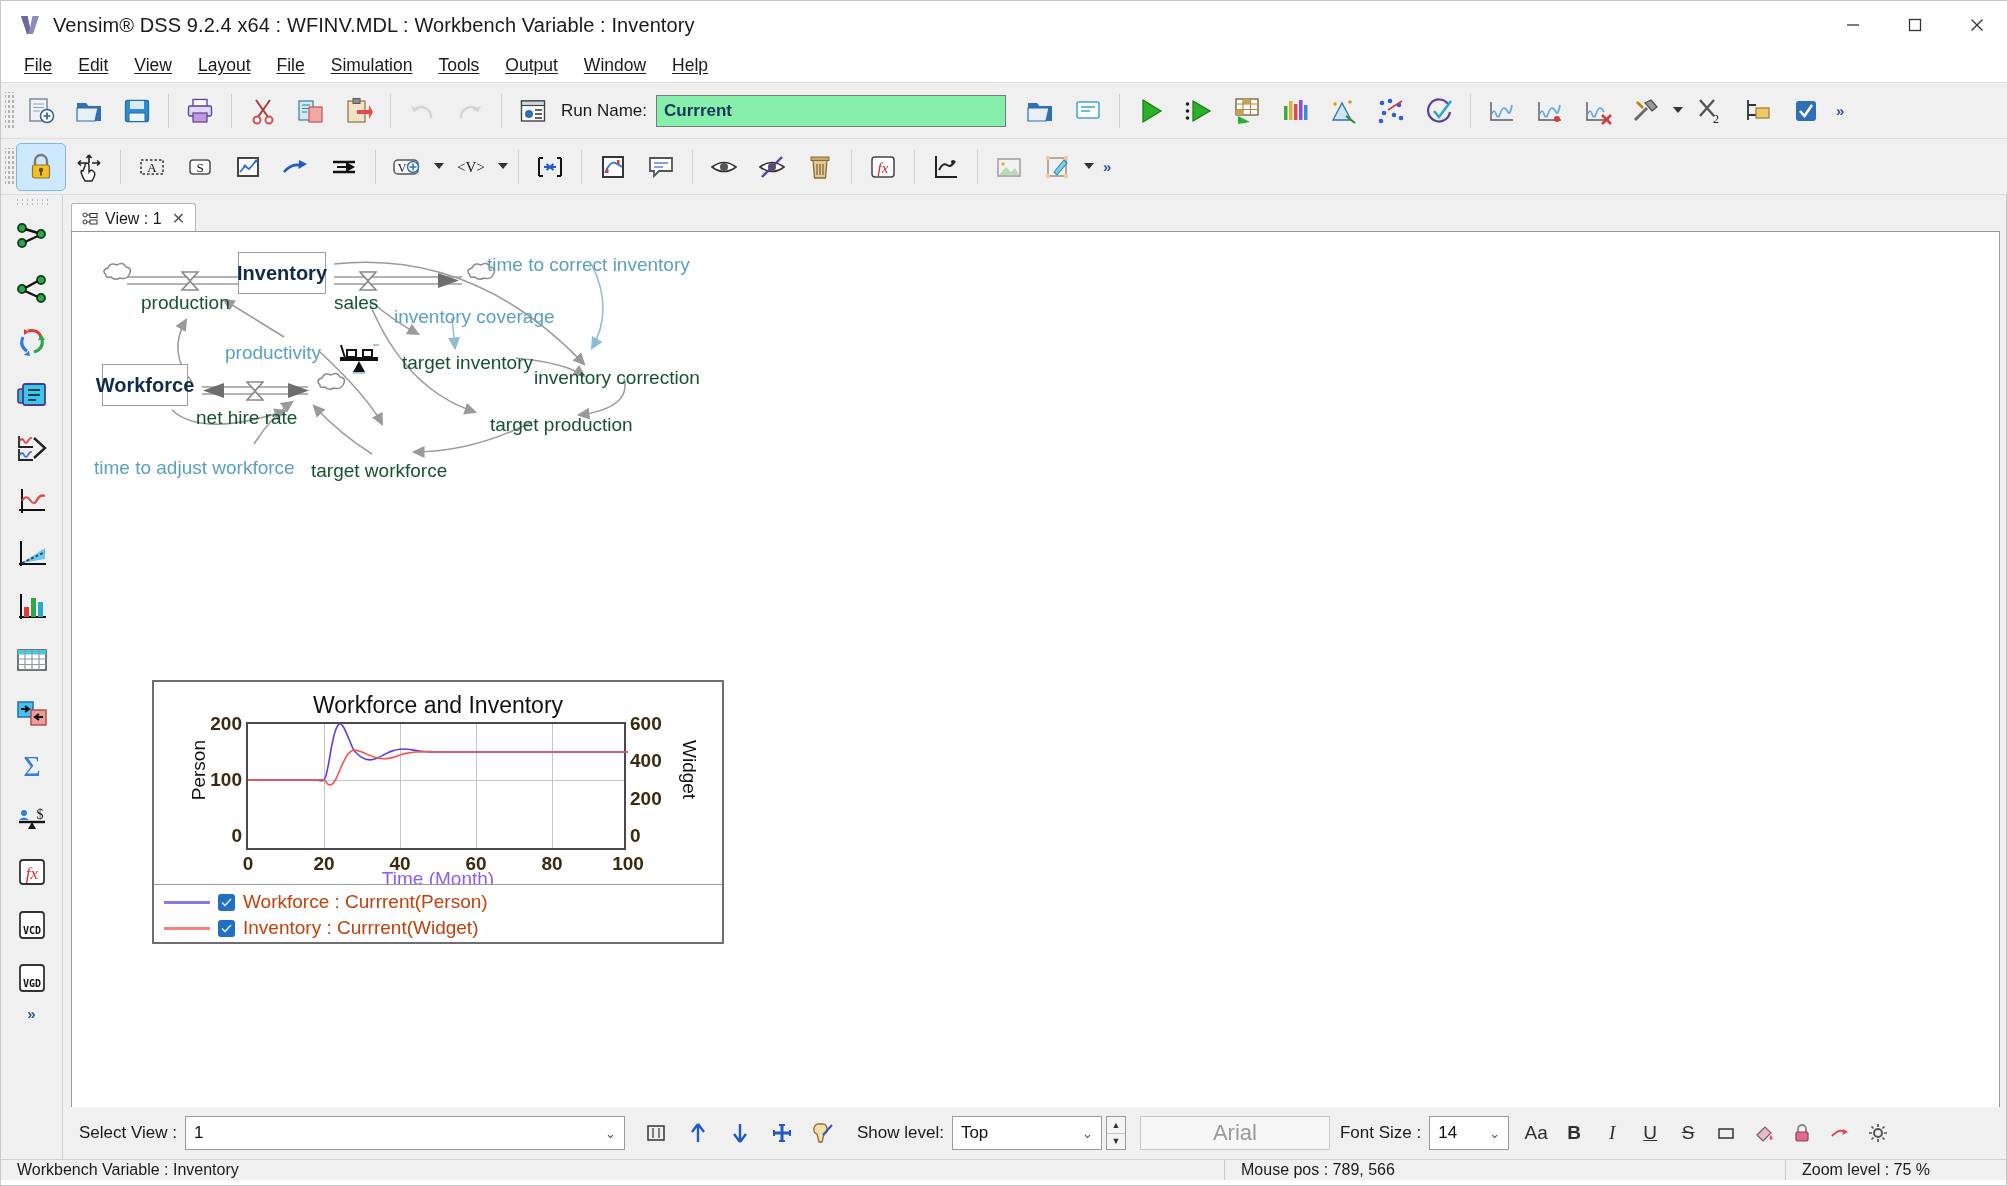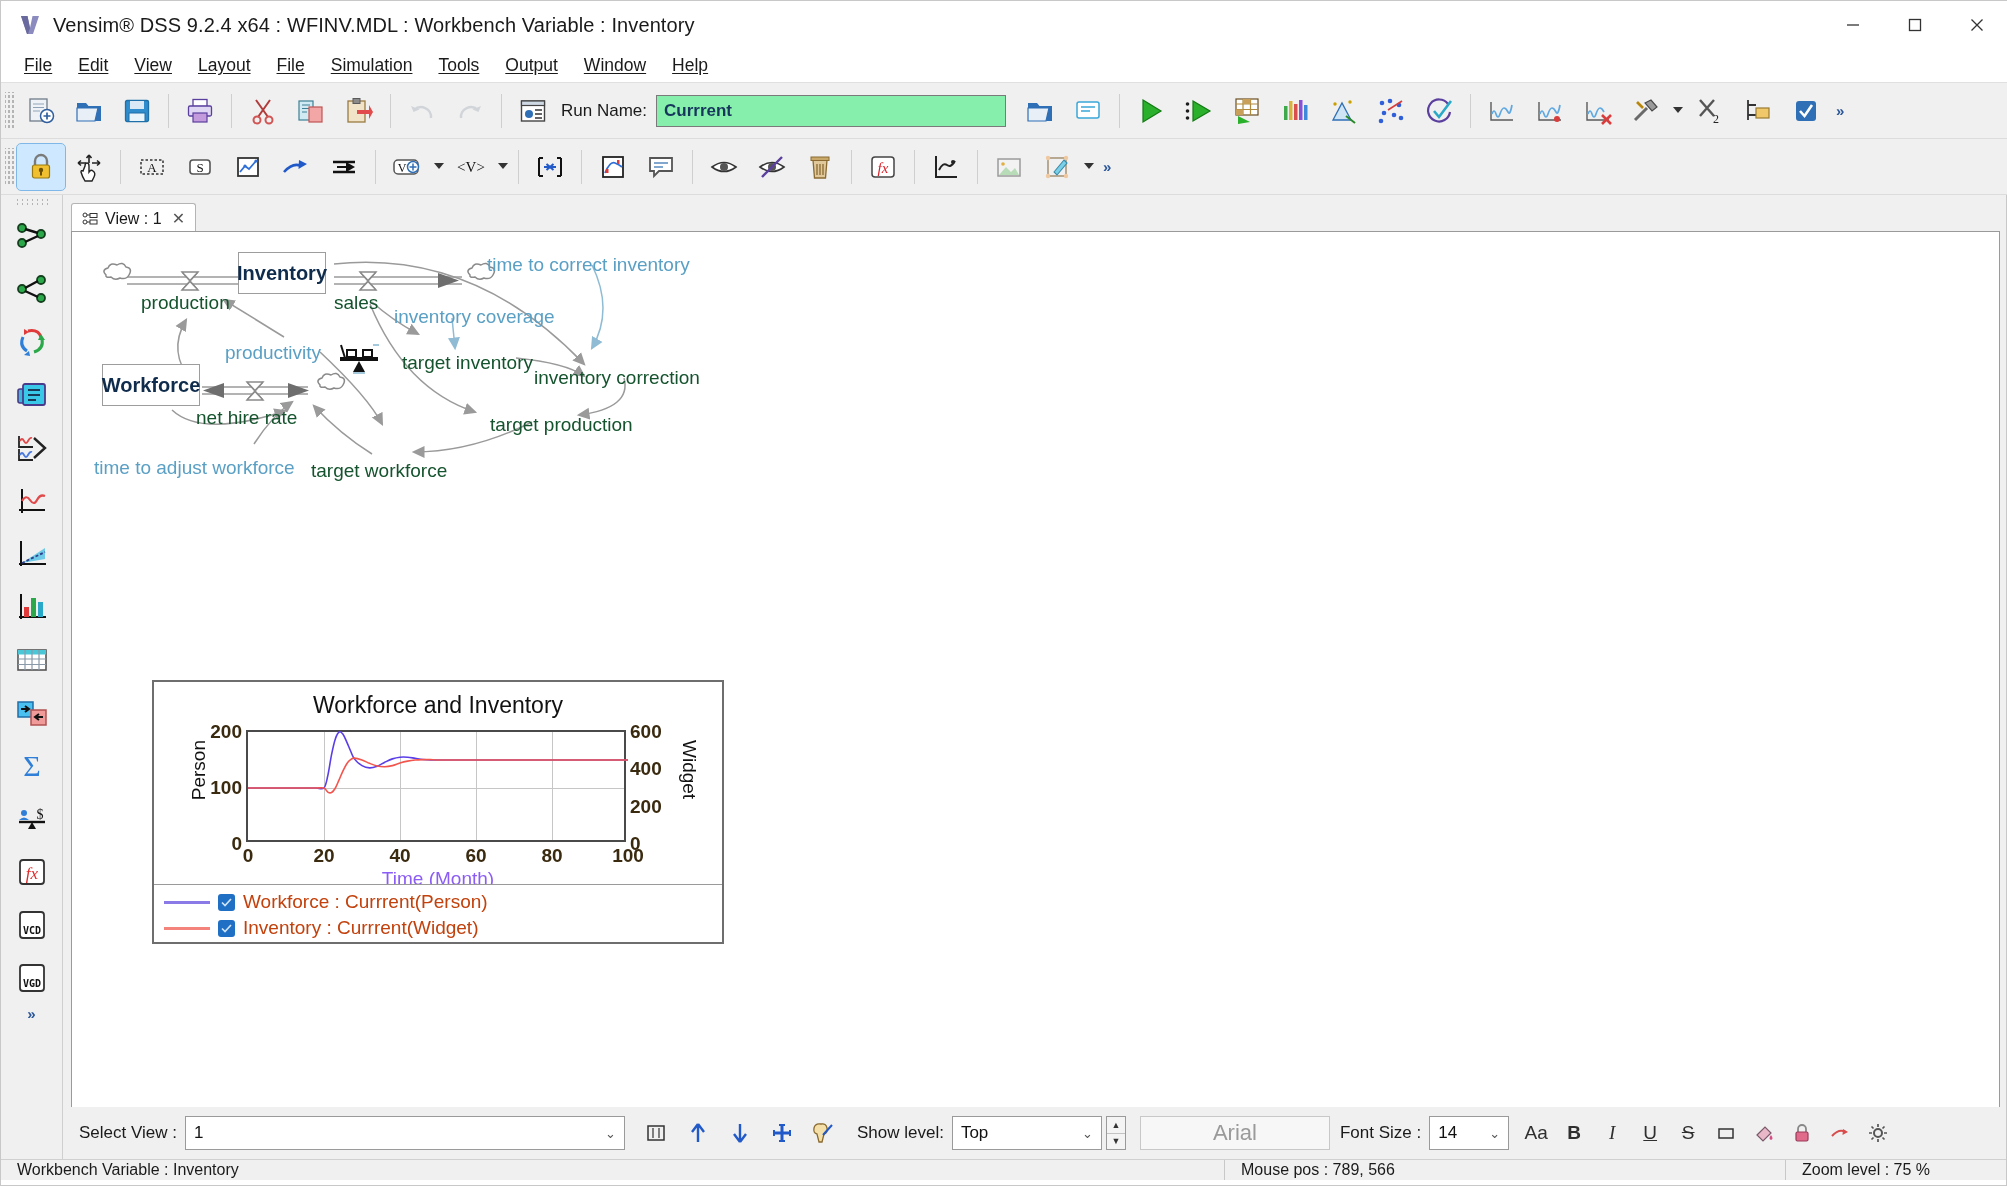--- a/index.html
+++ b/index.html
@@ -90,21 +90,21 @@
   .dlabel.aux { color:#5a9fc4; }
   .dbox { position:absolute; border:1.5px solid #9d9d9d; background:#ffffff;
           display:flex; align-items:center; justify-content:center;
           font-size:20px; font-weight:bold; color:#102c4c; }
 
   
   .graphpanel { position:absolute; left:80px; top:448px; width:572px; height:264px;
                 background:#ffffff; border:2px solid #6e6e6e; }
   .gtitle { position:absolute; left:0; right:0; top:10px; text-align:center;
             font-size:23px; color:#111; }
-  .gplot { position:absolute; left:92px; top:48px; width:380px; height:112px;
+  .gplot { position:absolute; left:92px; top:40px; width:380px; height:128px;
            border-left:2px solid #4a4a4a; border-top:2px solid #4a4a4a;
            border-right:2px solid #4a4a4a; border-bottom:2px solid #4a4a4a;font-weight:bold; }
   .gtick-y { position:absolute; right:100%; margin-right:6px; font-size:19px;
              color:#3a2a10; transform:translateY(-52%); white-space:nowrap; }
   .gtick-y2 { position:absolute; left:100%; margin-left:6px; font-size:19px;
               color:#3a2a10; transform:translateY(-52%); white-space:nowrap; }
   .gtick-x { position:absolute; top:100%; margin-top:5px; font-size:19px;
              color:#3a2a10; transform:translateX(-50%); white-space:nowrap; }
   .vgrid { position:absolute; top:0; bottom:0; width:1px; background:#c6c6c6; }
   .hgrid { position:absolute; left:0; right:0; height:1px; background:#c6c6c6; }
@@ -771,21 +771,21 @@
               <rect x="26" y="8" width="9" height="7" fill="none" stroke="#111" stroke-width="2"></rect>
               <path d="M22 19 L16 30 L28 30 Z" fill="#111"></path>
               <path d="M36 3 h6" stroke="#8fbcd4" stroke-width="1.6"></path>
               <path d="M16 31 h12" stroke="#8fbcd4" stroke-width="1.6"></path>
             </svg>
           </div>
 
           <div class="dbox" style="left:166px; top:20px; width:88px; height:42px;">
             <span>Inventory</span>
           </div>
-          <div class="dbox" style="left:30px; top:132px; width:98px; height:42px;">
+          <div class="dbox" style="left:30px; top:132px; width:86px; height:42px;">
             <span>Workforce</span>
           </div>
 
           <div class="dlabel" style="left:69px; top:60px;">production</div>
           <div class="dlabel" style="left:262px; top:60px;">sales</div>
           <div class="dlabel" style="left:124px; top:175px;">net hire rate</div>
 
           <div class="dlabel aux" style="left:415px; top:22px;">time to correct inventory</div>
           <div class="dlabel aux" style="left:322px; top:74px;">inventory coverage</div>
           <div class="dlabel aux" style="left:153px; top:110px;">productivity</div>

